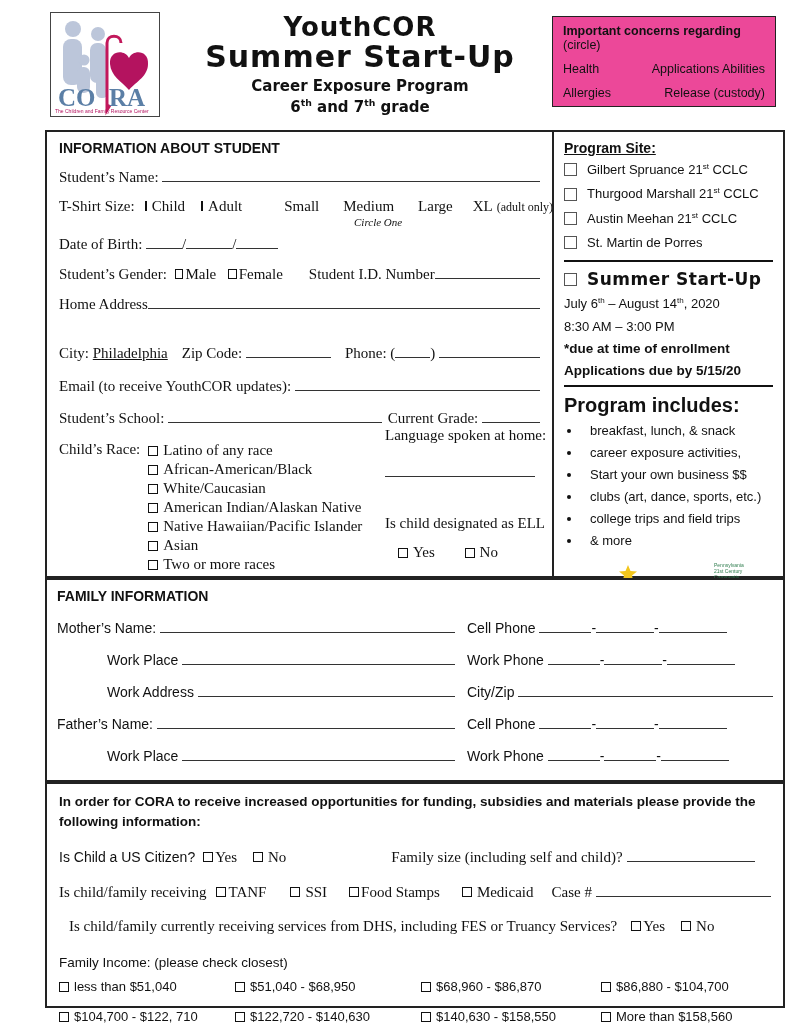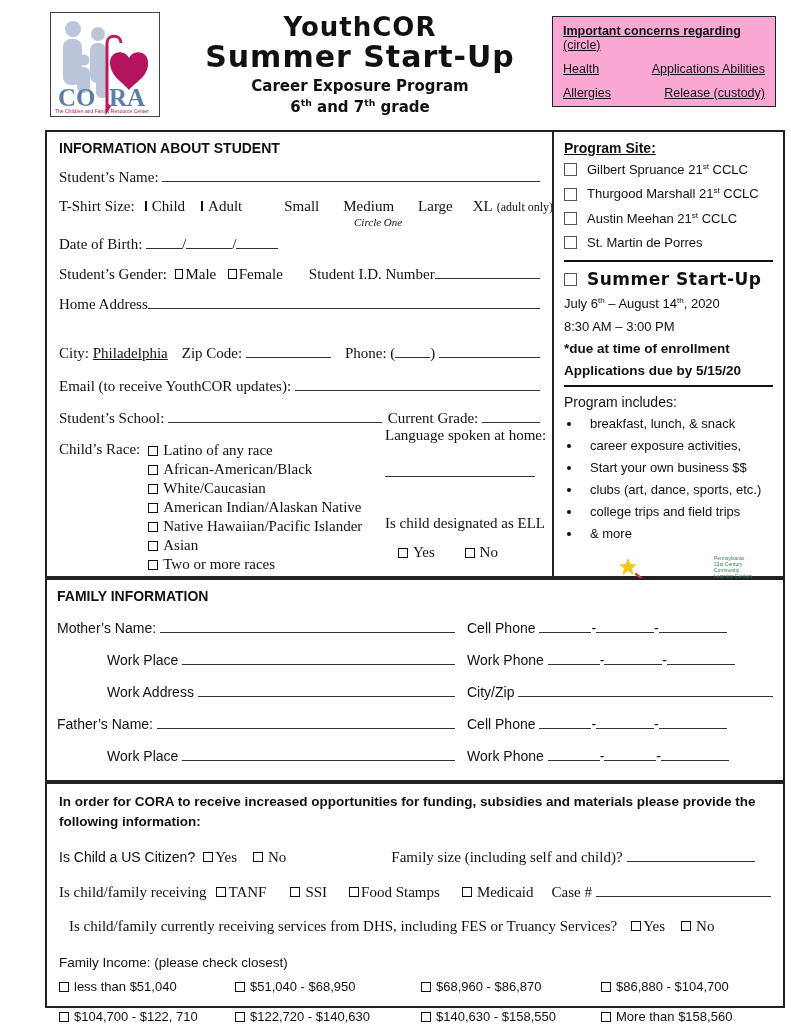--- a/index.html
+++ b/index.html
@@ -8,21 +8,21 @@
   .serif{font-family:"Liberation Serif",serif;}
   .box{position:absolute;border:2px solid #222;background:#fff;box-sizing:border-box;}
   
   .logo-box{position:absolute;left:50px;top:12px;width:110px;height:105px;border:1px solid #444;box-sizing:border-box;background:#fff;}
   .title-wrap{position:absolute;left:180px;top:14px;width:360px;text-align:center;}
   .t1{font-family:"DejaVu Sans",sans-serif;font-weight:800;font-size:26px;letter-spacing:1px;line-height:1.0;}
   .t2{font-family:"DejaVu Sans",sans-serif;font-weight:800;font-size:30px;letter-spacing:1px;line-height:1.15;}
   .t3{font-family:"DejaVu Sans",sans-serif;font-weight:700;font-size:15px;margin-top:2px;}
   .t4{font-family:"DejaVu Sans",sans-serif;font-weight:700;font-size:15px;margin-top:2px;}
   sup{font-size:62%;vertical-align:super;}
-  .concerns{position:absolute;left:552px;top:16px;width:224px;border:1.6px solid #222;box-sizing:border-box;padding:7px 10px 6px;background:#f9a8d4;text-decoration:underline;}
+  .concerns{position:absolute;left:552px;top:16px;width:224px;border:1.6px solid #222;box-sizing:border-box;padding:7px 10px 6px;background:#ec4899;}
   .concerns .ttl{font-size:12.5px;font-weight:700;}
   .concerns .ttl .norm{font-weight:400;}
   .c-row{display:flex;justify-content:space-between;margin-top:10px;font-size:12.5px;}
   .todays{position:absolute;left:533px;top:101px;font-size:15px;}
   
   .ln{display:inline-block;border-bottom:1.2px solid #333;height:13px;vertical-align:-2px;}
   .grow{flex:1 1 auto;}
   .cb{display:inline-block;width:10px;height:10px;border:1.6px solid #111;background:#fff;
       vertical-align:-1px;margin-right:5px;box-sizing:border-box;}
   .cb2{display:inline-block;width:13px;height:13px;border:1.2px solid #555;background:#fff;
@@ -37,21 +37,21 @@
   .lang-block{position:absolute;left:338px;top:295px;width:165px;font-size:15px;}
   
   .sidebar-box{left:552px;top:130px;width:233px;height:448px;padding:8px 10px;}
   .ps-title{font-size:14px;font-weight:700;text-decoration:underline;}
   .site-row{font-size:13px;line-height:21px;white-space:nowrap;}
   .thick-hr{border:none;border-top:2.4px solid #111;margin:7px 0;}
   .ssu-row{display:flex;align-items:center;margin:2px 0 4px;}
   .ssu{font-family:"DejaVu Sans",sans-serif;font-weight:800;font-size:17px;letter-spacing:.5px;}
   .sb-line{font-size:13px;margin-top:7px;}
   .sb-bold{font-size:13.5px;font-weight:700;margin-top:7px;}
-  .inc-title{font-size:14px;font-weight:400;margin-top:2px;}
+  .inc-title{font-size:20px;font-weight:700;margin-top:2px;}
   .inc-list{margin:6px 0 0 18px;padding:0;font-size:13px;}
   .inc-list li{margin-bottom:7px;padding-left:8px;}
   .soar{margin:2px 0 0 38px;}
   
   .family-box{left:45px;top:578px;width:740px;height:204px;padding:8px 10px;}
   .frow{display:flex;align-items:baseline;font-size:14px;margin-top:15px;white-space:nowrap;}
   .fleft{display:flex;align-items:baseline;width:398px;}
   .fright{display:flex;align-items:baseline;flex:1 1 auto;margin-left:12px;}
   .indent{margin-left:50px;}
   .seg{display:inline-block;border-bottom:1.2px solid #333;height:13px;vertical-align:-2px;}

